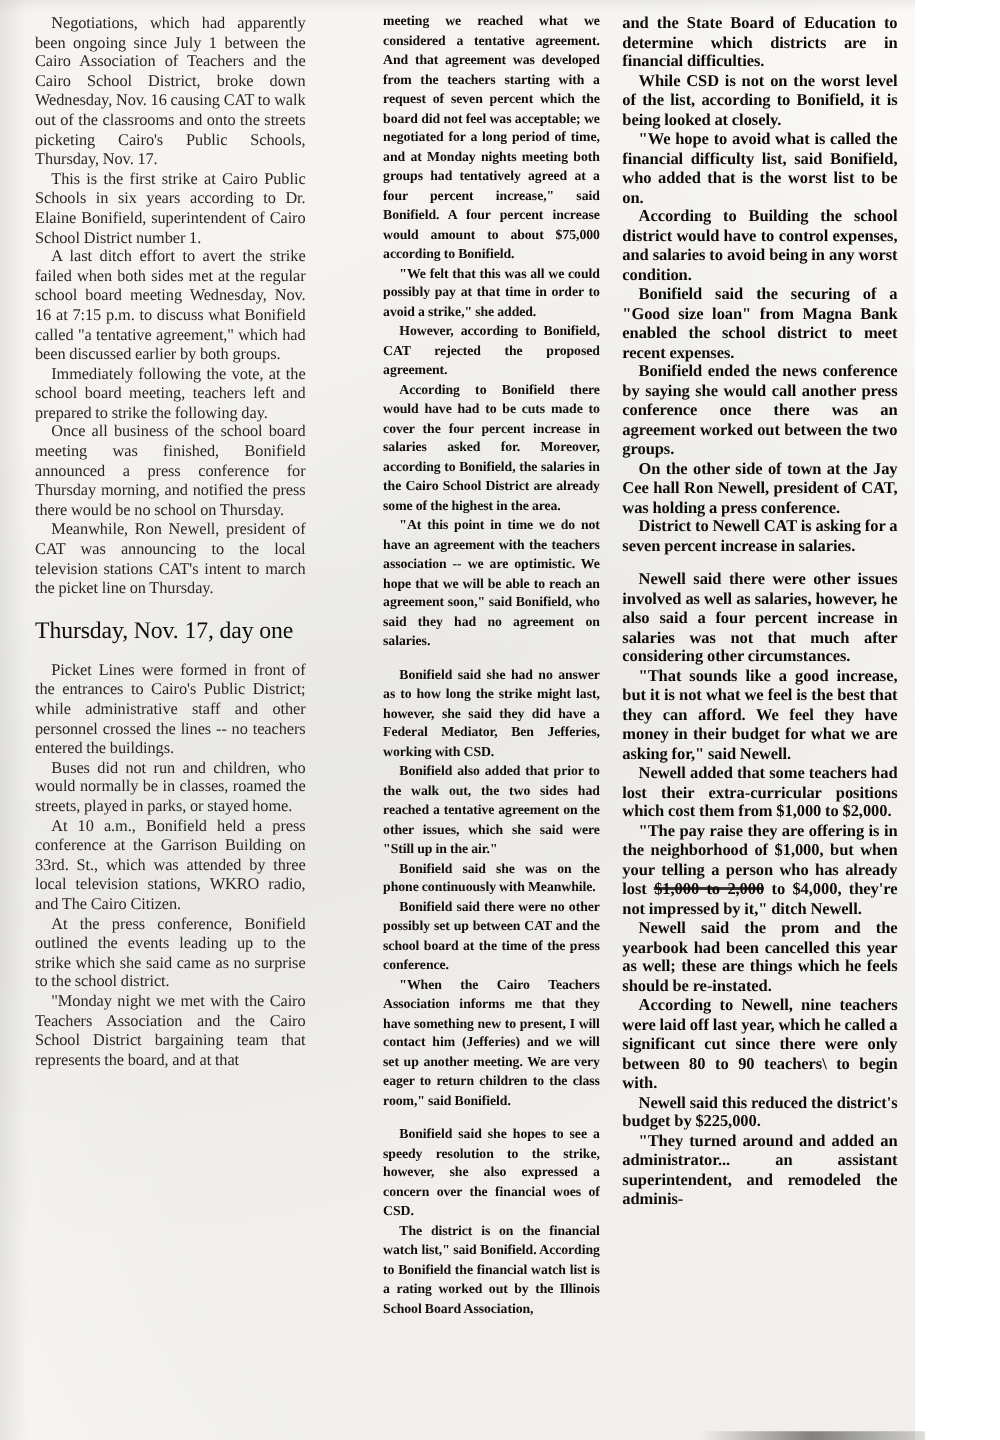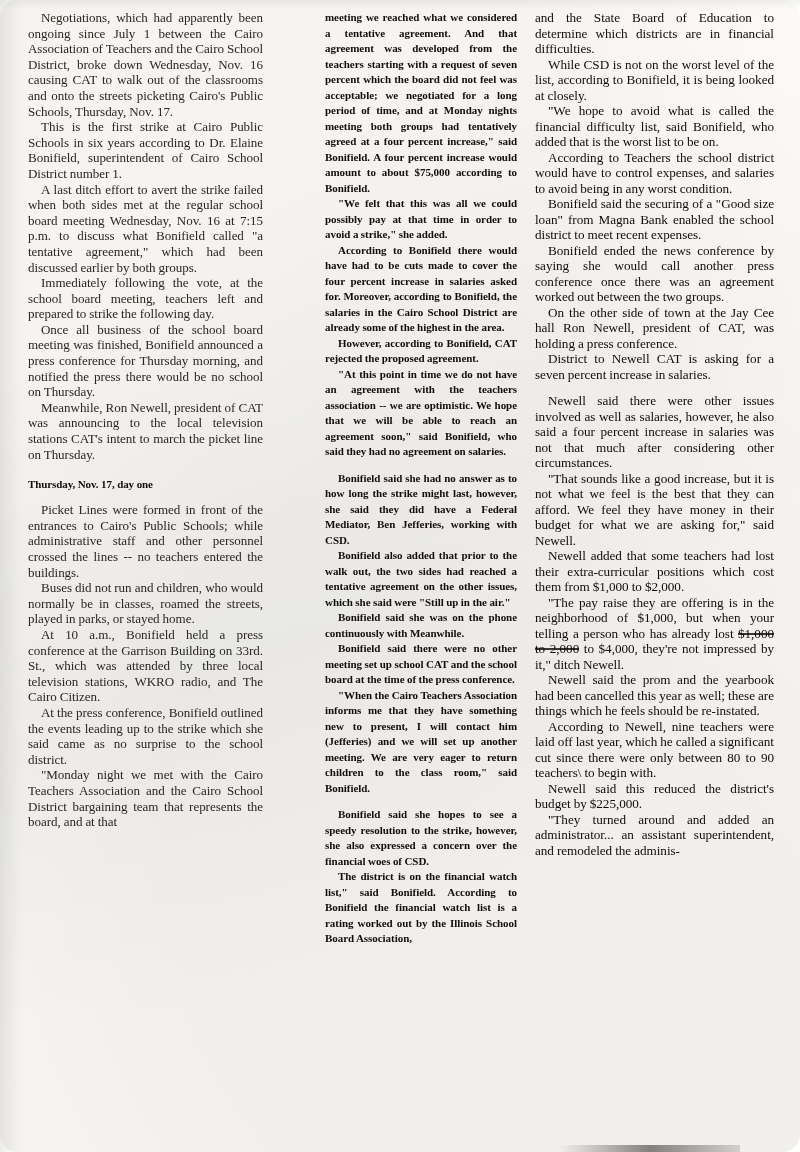--- a/index.html
+++ b/index.html
@@ -9,31 +9,30 @@
   }
   body {
     width: 800px;
     height: 1152px;
     overflow: hidden;
     font-family: "Liberation Serif", serif;
     color: #14120f;
   }
   .page {
     position: relative;
-    width: 800px;
+    width: 732px;
     height: 1152px;
     background: #fdfcf8;
     
     background-image:
       radial-gradient(circle at 12% 18%, rgba(0,0,0,0.030) 0 40%, rgba(0,0,0,0) 70%),
       radial-gradient(circle at 78% 72%, rgba(0,0,0,0.026) 0 45%, rgba(0,0,0,0) 75%),
       radial-gradient(circle at 45% 95%, rgba(0,0,0,0.022) 0 40%, rgba(0,0,0,0) 70%);
     box-sizing: border-box;
     padding: 10px 14px 8px 28px;
-    border-radius: 18px;
   }
   .columns {
     display: flex;
     gap: 18px;
     height: 1134px;
   }
   .col {
     width: 235px;
     position: relative;
   }
@@ -61,29 +60,29 @@
   }
   .col.mid p.para {
     color: #110f0c;
     font-weight: 600;
     font-size: 11px;
     line-height: 15.5px;
     margin-left: 44px;
   }
   .col.right p.para {
     color: #0f0d0a;
-    font-weight: 400;
+    font-weight: 700;
     font-size: 13.2px;
     line-height: 15.5px;
   }
 
   h2.subhead {
     margin: 16px 0 12px 0;
-    font-size: 11px;
-    font-weight: bold;
+    font-size: 19px;
+    font-weight: normal;
     color: #100e0b;
     letter-spacing: -0.1px;
   }
 
   .gap-small { height: 11px; }
 
   .strike {
     position: relative;
     display: inline;
     background-image: linear-gradient(to bottom, transparent 46%, #3a3631 46%, #3a3631 58%, transparent 58%);
@@ -123,49 +122,49 @@
     <div class="col left">
       <p class="para">Negotiations, which had apparently been ongoing since July 1 between the Cairo Association of Teachers and the Cairo School District, broke down Wednesday, Nov. 16 causing CAT to walk out of the classrooms and onto the streets picketing Cairo's Public Schools, Thursday, Nov. 17.</p>
       <p class="para">This is the first strike at Cairo Public Schools in six years according to Dr. Elaine Bonifield, superintendent of Cairo School District number 1.</p>
       <p class="para">A last ditch effort to avert the strike failed when both sides met at the regular school board meeting Wednesday, Nov. 16 at 7:15 p.m. to discuss what Bonifield called "a tentative agreement," which had been discussed earlier by both groups.</p>
       <p class="para">Immediately following the vote, at the school board meeting, teachers left and prepared to strike the following day.</p>
       <p class="para">Once all business of the school board meeting was finished, Bonifield announced a press conference for Thursday morning, and notified the press there would be no school on Thursday.</p>
       <p class="para">Meanwhile, Ron Newell, president of CAT was announcing to the local television stations CAT's intent to march the picket line on Thursday.</p>
 
       <h2 class="subhead">Thursday, Nov. 17, day one</h2>
 
-      <p class="para">Picket Lines were formed in front of the entrances to Cairo's Public Schools; while administrative staff and other personnel crossed the lines -- no teachers entered the buildings.</p>
+      <p class="para">Picket Lines were formed in front of the entrances to Cairo's Public District; while administrative staff and other personnel crossed the lines -- no teachers entered the buildings.</p>
       <p class="para">Buses did not run and children, who would normally be in classes, roamed the streets, played in parks, or stayed home.</p>
       <p class="para">At 10 a.m., Bonifield held a press conference at the Garrison Building on 33rd. St., which was attended by three local television stations, WKRO radio, and The Cairo Citizen.</p>
       <p class="para">At the press conference, Bonifield outlined the events leading up to the strike which she said came as no surprise to the school district.</p>
       <p class="para">"Monday night we met with the Cairo Teachers Association and the Cairo School District bargaining team that represents the board, and at that</p>
     </div>
 
     <div class="col mid">
       <p class="para noindent">meeting we reached what we considered a tentative agreement. And that agreement was developed from the teachers starting with a request of seven percent which the board did not feel was acceptable; we negotiated for a long period of time, and at Monday nights meeting both groups had tentatively agreed at a four percent increase," said Bonifield. A four percent increase would amount to about $75,000 according to Bonifield.</p>
       <p class="para">"We felt that this was all we could possibly pay at that time in order to avoid a strike," she added.</p>
+      <p class="para">However, according to Bonifield, CAT rejected the proposed agreement.</p>
       <p class="para">According to Bonifield there would have had to be cuts made to cover the four percent increase in salaries asked for. Moreover, according to Bonifield, the salaries in the Cairo School District are already some of the highest in the area.</p>
-      <p class="para">However, according to Bonifield, CAT rejected the proposed agreement.</p>
       <p class="para">"At this point in time we do not have an agreement with the teachers association -- we are optimistic. We hope that we will be able to reach an agreement soon," said Bonifield, who said they had no agreement on salaries.</p>
       <div class="gap-small"></div>
       <p class="para">Bonifield said she had no answer as to how long the strike might last, however, she said they did have a Federal Mediator, Ben Jefferies, working with CSD.</p>
       <p class="para">Bonifield also added that prior to the walk out, the two sides had reached a tentative agreement on the other issues, which she said were "Still up in the air."</p>
       <p class="para">Bonifield said she was on the phone continuously with Meanwhile.</p>
-      <p class="para">Bonifield said there were no other meeting set up school CAT and the school board at the time of the press conference.</p>
+      <p class="para">Bonifield said there were no other possibly set up between CAT and the school board at the time of the press conference.</p>
       <p class="para">"When the Cairo Teachers Association informs me that they have something new to present, I will contact him (Jefferies) and we will set up another meeting. We are very eager to return children to the class room," said Bonifield.</p>
       <div class="gap-small"></div>
       <p class="para">Bonifield said she hopes to see a speedy resolution to the strike, however, she also expressed a concern over the financial woes of CSD.</p>
       <p class="para">The district is on the financial watch list," said Bonifield. According to Bonifield the financial watch list is a rating worked out by the Illinois School Board Association,</p>
     </div>
 
     <div class="col right">
       <p class="para noindent">and the State Board of Education to determine which districts are in financial difficulties.</p>
       <p class="para">While CSD is not on the worst level of the list, according to Bonifield, it is being looked at closely.</p>
       <p class="para">"We hope to avoid what is called the financial difficulty list, said Bonifield, who added that is the worst list to be on.</p>
-      <p class="para">According to Teachers the school district would have to control expenses, and salaries to avoid being in any worst condition.</p>
+      <p class="para">According to Building the school district would have to control expenses, and salaries to avoid being in any worst condition.</p>
       <p class="para">Bonifield said the securing of a "Good size loan" from Magna Bank enabled the school district to meet recent expenses.</p>
       <p class="para">Bonifield ended the news conference by saying she would call another press conference once there was an agreement worked out between the two groups.</p>
       <p class="para">On the other side of town at the Jay Cee hall Ron Newell, president of CAT, was holding a press conference.</p>
       <p class="para">District to Newell CAT is asking for a seven percent increase in salaries.</p>
       <div class="gap-small"></div>
       <p class="para">Newell said there were other issues involved as well as salaries, however, he also said a four percent increase in salaries was not that much after considering other circumstances.</p>
       <p class="para">"That sounds like a good increase, but it is not what we feel is the best that they can afford. We feel they have money in their budget for what we are asking for," said Newell.</p>
       <p class="para">Newell added that some teachers had lost their extra-curricular positions which cost them from $1,000 to $2,000.</p>
       <p class="para">
         <span>"The pay raise they are offering is in the neighborhood of $1,000, but when your telling a person who has already lost </span><span class="strike">$1,000 to 2,000</span><span> to $4,000, they're not impressed by it," ditch Newell.</span>

